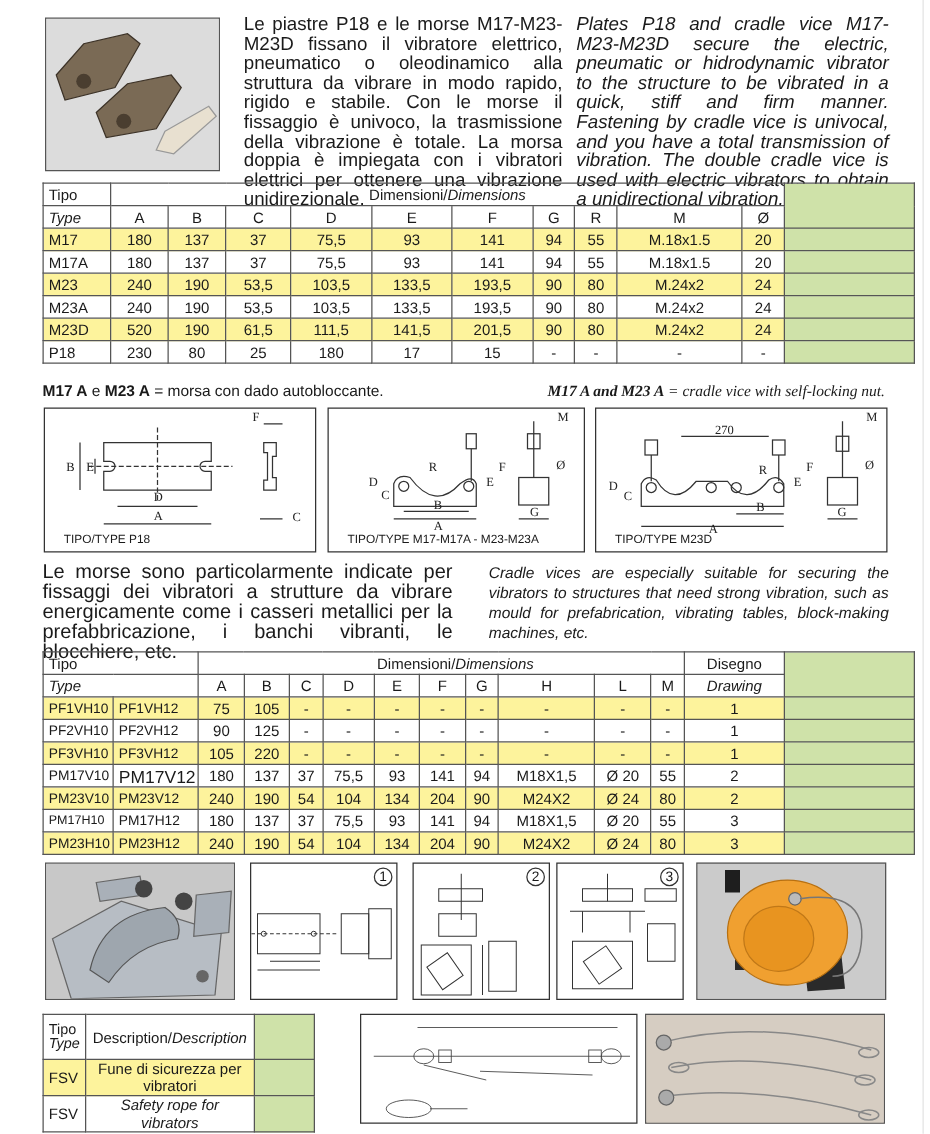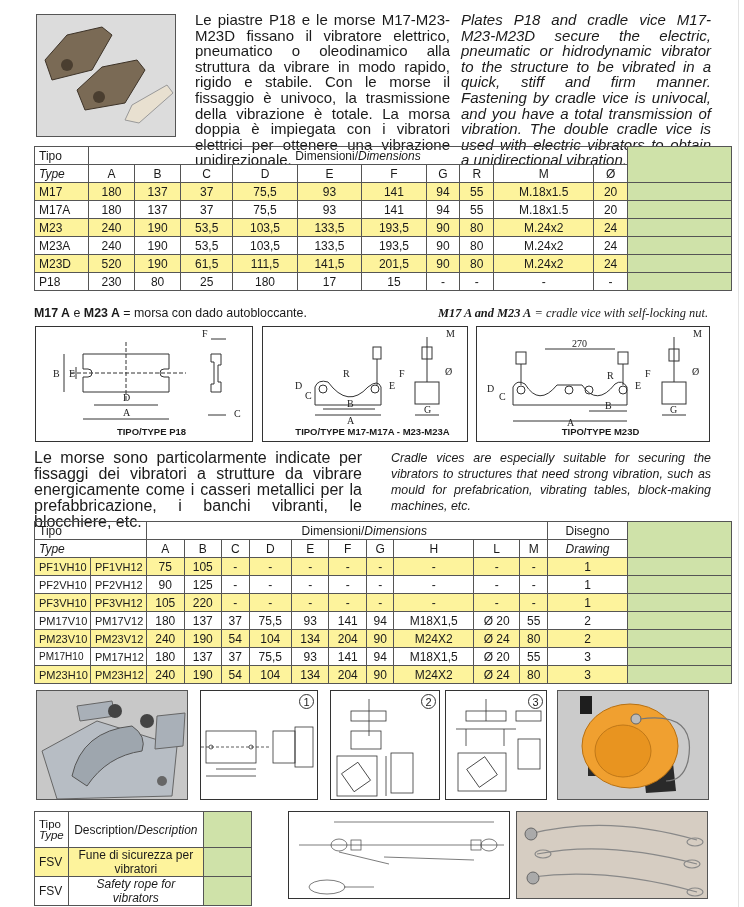--- a/index.html
+++ b/index.html
@@ -9,21 +9,21 @@
   .para { font-size: 15px; line-height: 15.6px; text-align: justify; }
   .para.it { font-style: italic; }
   table.spec { border-collapse: collapse; position: absolute; font-size: 12px; }
   table.spec td { border: 1px solid #555; text-align: center; height: 18px; padding: 0 2px; white-space: nowrap; }
   table.spec td.l { text-align: left; padding-left: 4px; }
   table.spec tr.y td { background: #fdf39c; }
   table.spec td.g { background: #cfe2a9 !important; width: 104px; }
   table.spec td.it, .it { font-style: italic; }
   .note { font-size: 12.4px; }
   .drawbox { border: 1.5px solid #333; background: #fff; }
-  .cap { position: absolute; bottom: 4px; left: 15px; right: 0; text-align: center; font-size: 9.5px; font-weight: bold; }
+  .cap { position: absolute; bottom: 4px; left: 15px; right: 0; font-size: 9.5px; font-weight: normal; }
   .numbadge { position: absolute; top: 3px; right: 3px; width: 15px; height: 15px; border: 1px solid #333; border-radius: 50%; font-size: 11px; text-align: center; line-height: 14px; background: #fff; }
   .imgbox { border: 1px solid #333; background: #fff; }
   table.fsv { border-collapse: collapse; position: absolute; font-size: 12px; }
   table.fsv td { border: 1px solid #555; height: 26px; padding: 0 4px; }
   table.fsv tr.y td { background: #fdf39c; }
   table.fsv td.g { background: #cfe2a9 !important; }
 </style>
 </head>
 <body>
 
@@ -321,21 +321,21 @@
         <td>-</td>
         <td>-</td>
         <td>-</td>
         <td>-</td>
         <td>-</td>
         <td>1</td>
         <td class="g"></td>
       </tr>
       <tr class="">
         <td class="l" style="font-size:11px;width:56px">PM17V10</td>
-        <td class="l" style="font-size:11px;width:56px">PM17V12</td>
+        <td class="l" style="font-size:14px;width:56px">PM17V12</td>
         <td>180</td>
         <td>137</td>
         <td>37</td>
         <td>75,5</td>
         <td>93</td>
         <td>141</td>
         <td>94</td>
         <td>M18X1,5</td>
         <td>Ø 20</td>
         <td>55</td>

